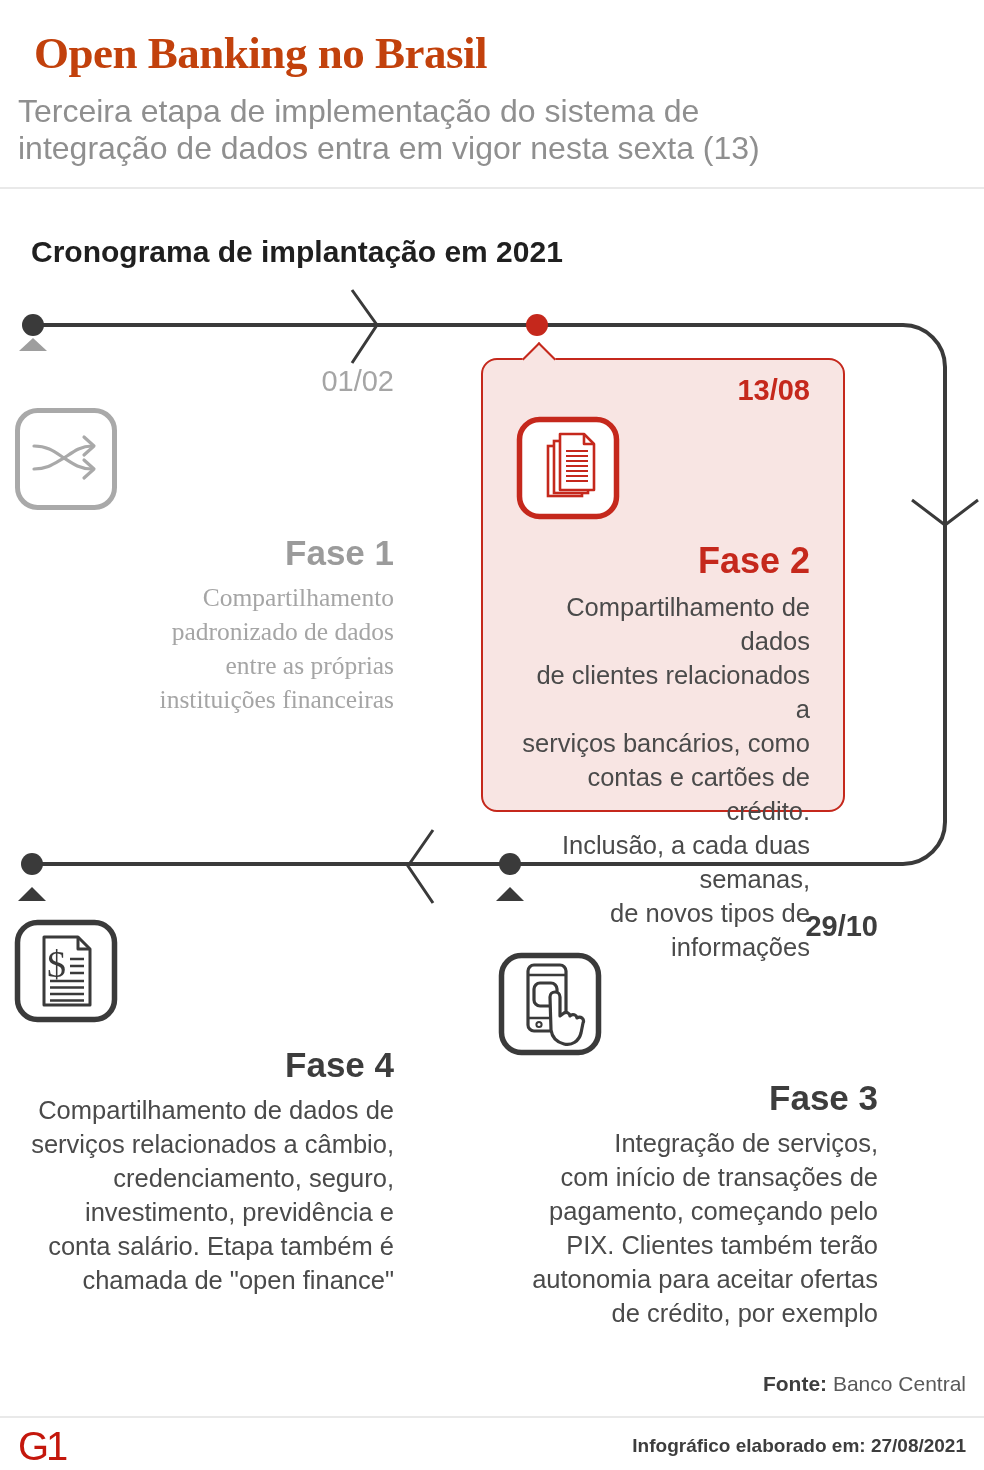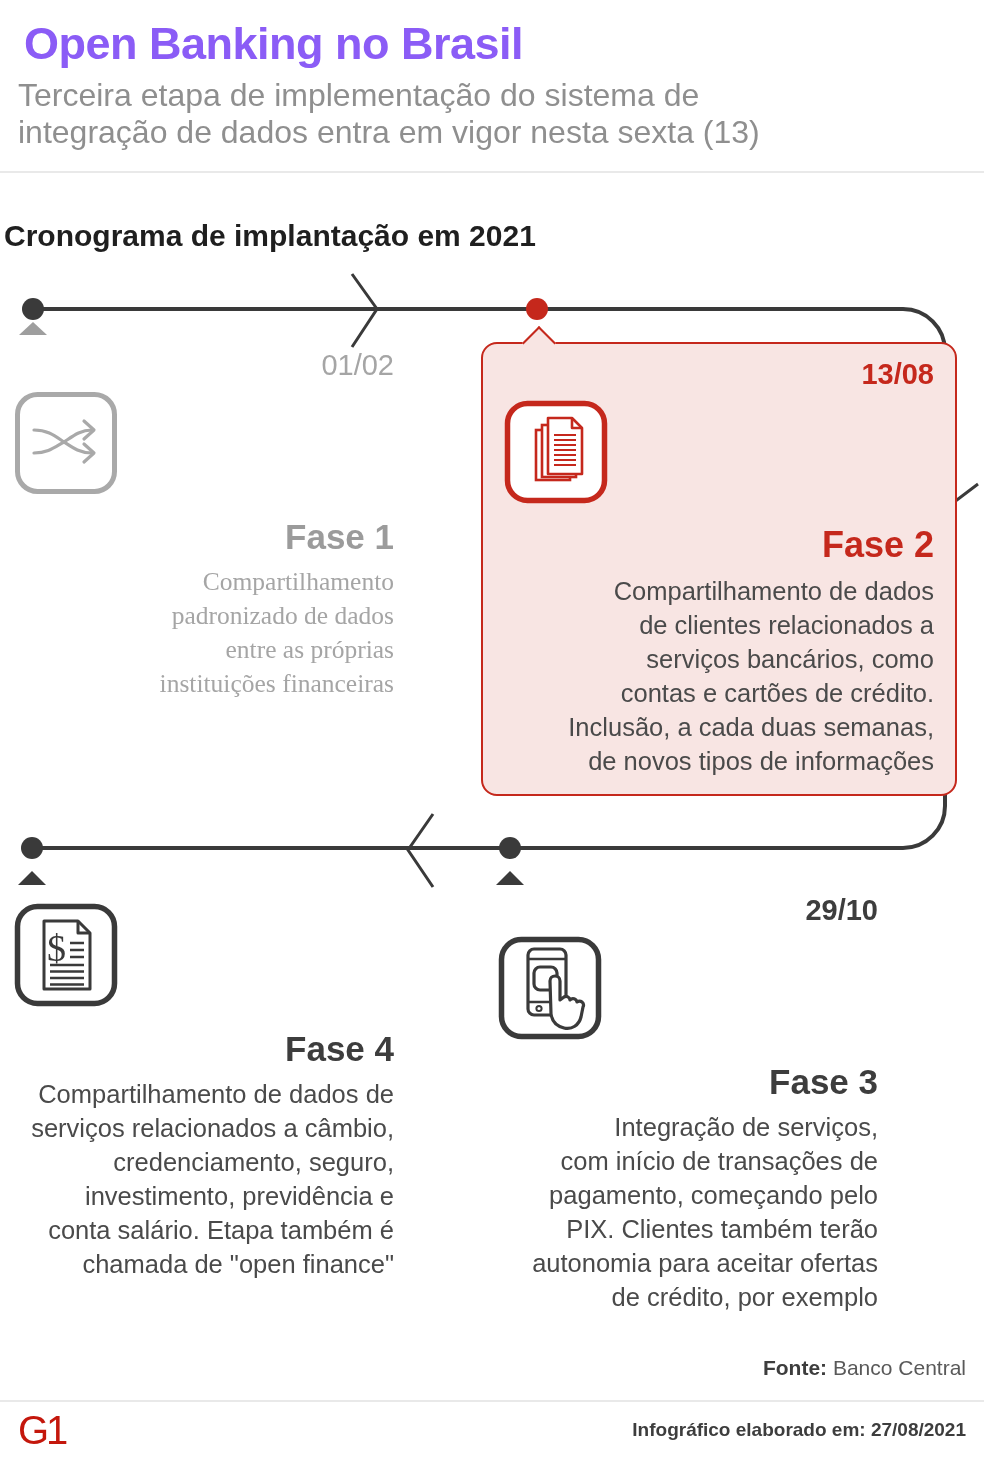--- a/index.html
+++ b/index.html
@@ -12,41 +12,41 @@
     --heading-dark:#262626;
     --divider:#e9e9e9;
   }
   *{box-sizing:border-box;}
   html,body{margin:0;padding:0;}
   body{
     width:984px;height:1470px;background:#ffffff;overflow:hidden;
     font-family:"Liberation Sans", sans-serif;color:var(--heading-dark);
   }
   .header{padding:14px 18px 0;}
-  .title{font-size:45px;line-height:1.05;margin:6px;font-weight:bold;color:#8b5cf6;letter-spacing:-.5px;}
+  .title{font-size:45px;line-height:1.05;margin:16px;font-weight:bold;color:#c2410c;letter-spacing:-.5px;font-family:Liberation Serif, serif;}
   .subtitle{font-size:32px;line-height:1.16;margin:10px 0 0;color:#8f8f8f;white-space:pre-line;}
   .divider{border:none;border-top:2px solid var(--divider);margin:20px 0 0;}
-  .section-heading{font-size:30px;font-weight:bold;color:#1f1f1f;margin:46px 4px 0;}
+  .section-heading{font-size:30px;font-weight:bold;color:#1f1f1f;margin:46px 31px 0;}
   .timeline{position:relative;height:1070px;margin-top:8px;text-align:right;}
   .connector{position:absolute;left:0;top:0;}
   .phase{position:absolute;width:380px;}
   .phase .date{font-size:29px;font-weight:bold;color:#3d3d3d;}
   .phase .icon{display:block;margin-top:9px;}
   .phase h3{font-size:35px;margin:22px 0 8px;color:#3d3d3d;font-weight:bold;}
   .phase p{font-size:25.5px;line-height:34px;color:var(--text-dark);margin:0;white-space:pre-line;}
   .phase--muted .date{color:var(--muted-gray);font-weight:400;}
   .phase--muted h3{color:#9b9b9b;}
   .phase--muted p{color:var(--muted-gray);font-family:Liberation Serif, serif;}
   .phase--p1{left:14px;top:88px;}
   .phase--p4{left:14px;top:633px;}
   .phase--p3{left:498px;top:633px;}
   .highlight-box{
-    position:absolute;left:481px;top:81px;width:476px;height:454px;
+    position:absolute;left:481px;top:81px;width:364px;height:454px;
     background:var(--highlight-fill);border:2px solid var(--accent-red);
-    border-radius:16px;padding:14px 21px;
+    border-radius:16px;padding:14px 33px;
   }
   .highlight-box .notch{
     position:absolute;top:-13px;left:44px;width:24px;height:24px;
     background:var(--highlight-fill);
     border-top:2px solid var(--accent-red);border-left:2px solid var(--accent-red);
     transform:rotate(45deg);
   }
   .phase--highlight{position:static;width:auto;}
   .phase--highlight .date{color:var(--accent-red);}
   .phase--highlight h3{color:var(--accent-red);font-size:36px;margin:20px 0 8px;}

